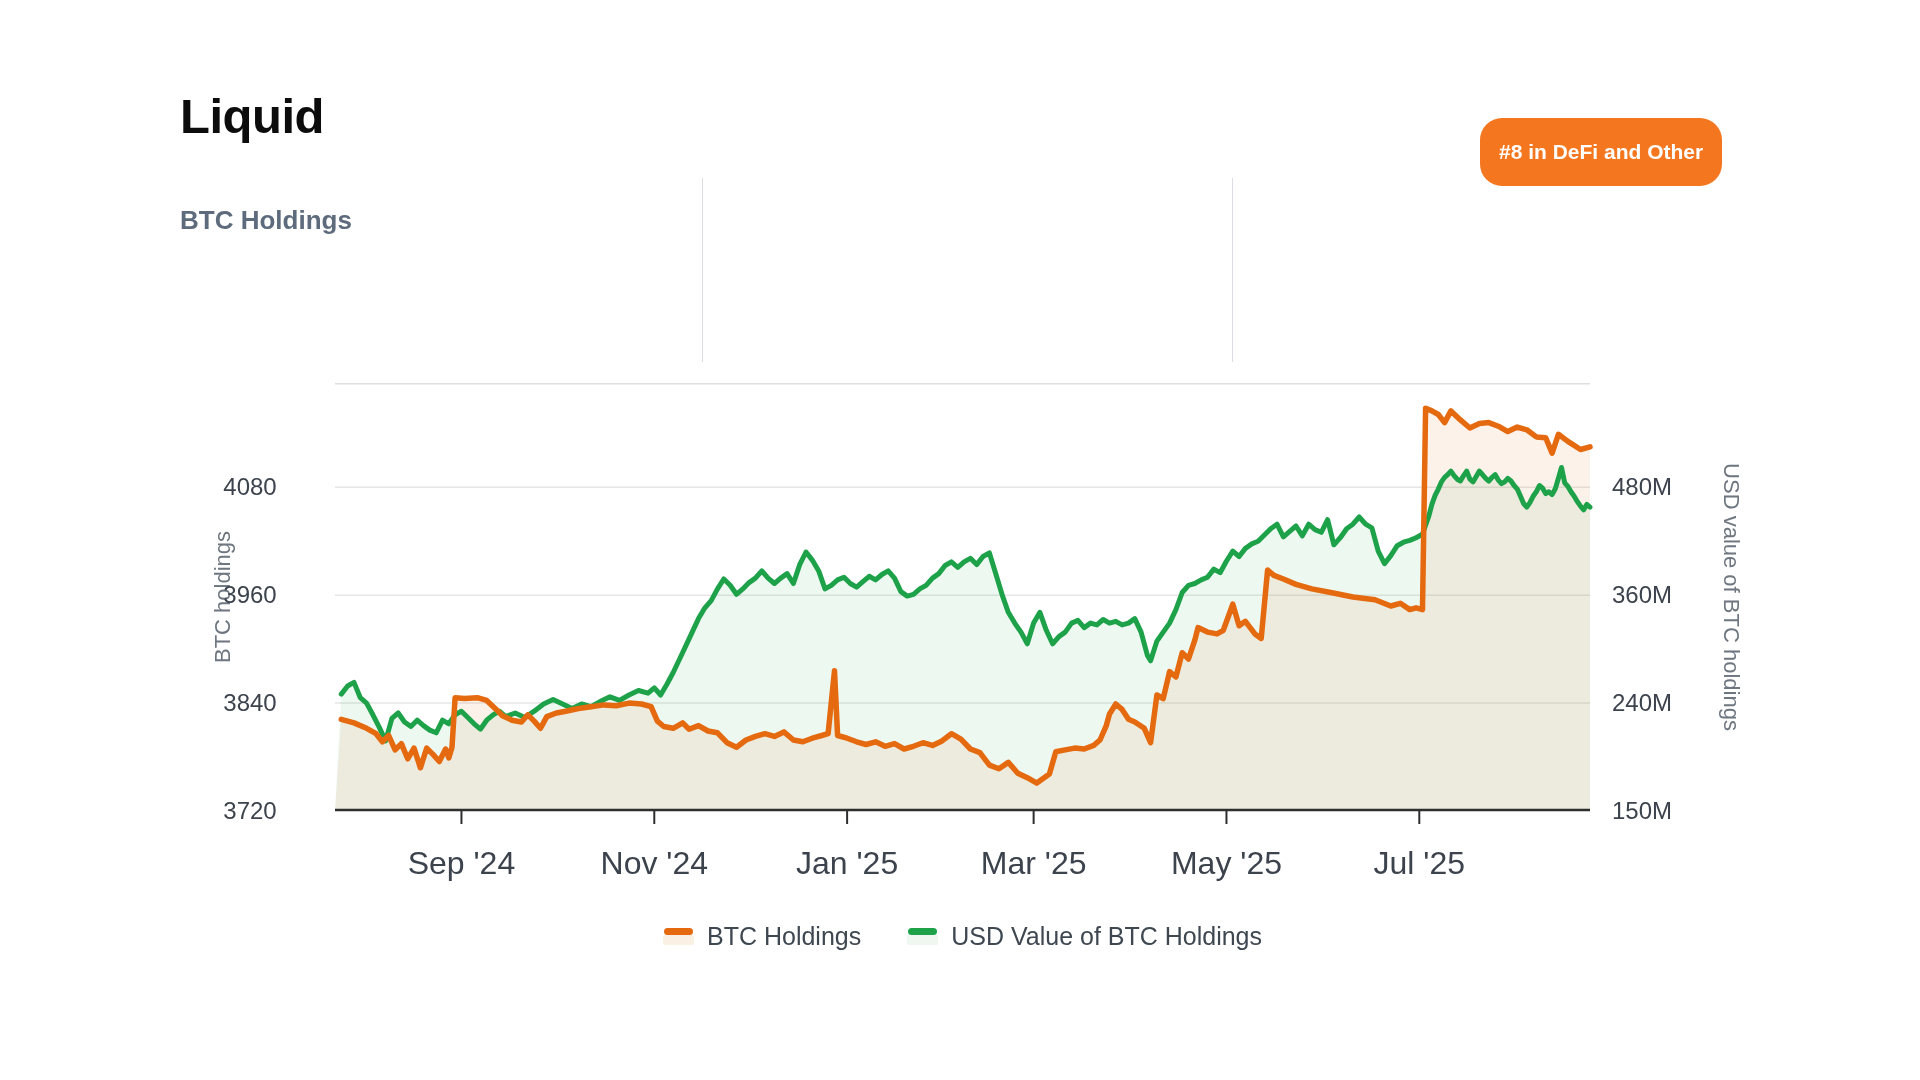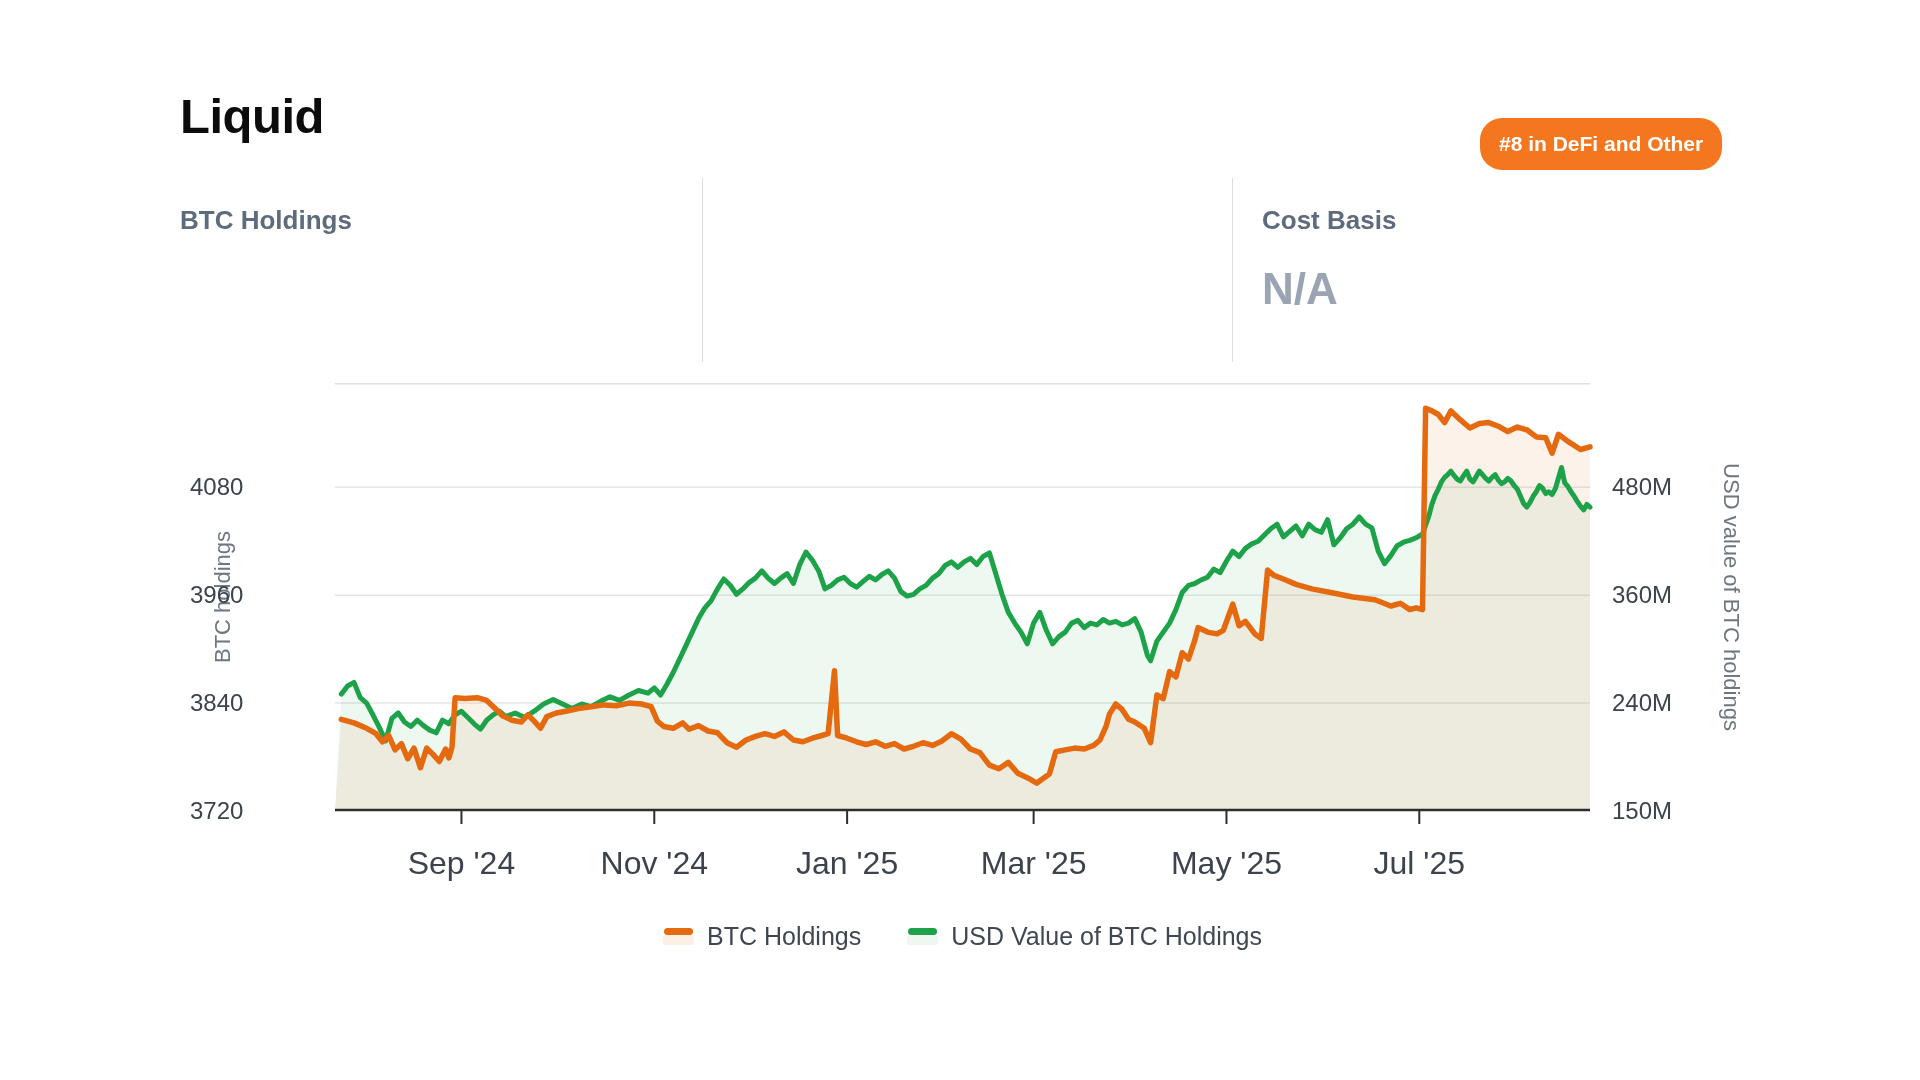--- a/index.html
+++ b/index.html
@@ -1,29 +1,29 @@
 <!DOCTYPE html>
 <html style="--badge: #F4771F;"><head>
 <meta charset="utf-8">
 <style>
   html,body{margin:0;padding:0;background:#fff;width:1920px;height:1080px;overflow:hidden;
     font-family:"Liberation Sans","DejaVu Sans",sans-serif;}
   .page{position:relative;width:1920px;height:1080px;background:#fff;}
   .page-title{position:absolute;left:180px;top:88px;font-size:49px;font-weight:800;color:#0c0c0c;letter-spacing:-0.5px;}
-  .badge{position:absolute;left:1480px;top:118px;height:44px;line-height:44px;padding:4px 19px;border-radius:22px;
+  .badge{position:absolute;left:1480px;top:118px;height:44px;line-height:44px;padding:12px 19px;border-radius:22px;
     background:var(--badge,#F4771F);color:#fff;font-size:21px;font-weight:700;}
   .stat{position:absolute;top:205px;width:420px;}
   .stat .label{font-size:26px;font-weight:700;color:#5d6b7c;margin-bottom:28px;}
   .stat .value{font-size:44px;font-weight:800;color:#273140;}
   .stat .value.muted{color:#9aa4b3;}
   .divider{position:absolute;top:178px;width:1px;height:184px;background:#d9dde2;}
   .axis-title{position:absolute;width:400px;height:40px;line-height:40px;text-align:center;
     font-size:22px;color:#6e7680;}
   .tick-label-y{position:absolute;font-size:24px;color:#3c434d;height:28px;line-height:28px;}
-  .tick-label-y.left{width:120px;text-align:left;}
+  .tick-label-y.left{width:120px;text-align:center;}
   .tick-label-y.right{width:120px;text-align:left;}
   .tick-label-x{position:absolute;width:140px;text-align:center;font-size:32px;color:#3c434d;top:845px;}
   .legend{position:absolute;left:335px;top:922px;width:1255px;display:flex;justify-content:center;gap:46px;}
   .legend-item{display:flex;align-items:center;gap:13px;}
   .legend-swatch{position:relative;width:31px;height:17px;}
   .legend-swatch .fill{position:absolute;left:0;top:7px;width:31px;height:10px;border-radius:2px;}
   .legend-swatch .line{position:absolute;left:1px;top:0;width:29px;height:7px;border-radius:4px;}
   .legend-item .lbl{font-size:25px;color:#3f4751;}
   svg{position:absolute;overflow:visible;}
 </style>
@@ -32,24 +32,20 @@
 
 <div class="page">
   <div class="page-title">Liquid</div>
   <div class="badge">#8 in DeFi and Other</div>
 
   <div class="stat" style="left:180px;">
     <div class="label">BTC Holdings</div>
   </div>
   <div class="divider" style="left:702px;"></div>
   <div class="divider" style="left:1232px;"></div>
-  <div class="stat" style="left:1262px;">
-    <div class="label">Cost Basis</div>
-    <div class="value muted">N/A</div>
-  </div>
 
   <div class="axis-title" style="left:23px;top:577px;transform:rotate(-90deg);">BTC holdings</div>
   <div class="axis-title" style="left:1531px;top:577px;transform:rotate(90deg);">USD value of BTC holdings</div>
 
   <div id="chart-mount">
       <svg width="1255" height="444" style="left: 335px; top: 383px;">
         <line x1="0" y1="0.75" x2="1255" y2="0.75" stroke="#dfdfdf" stroke-width="1.5"></line>
         <line x1="0" y1="104.30252100840337" x2="1255" y2="104.30252100840337" stroke="#E6E6E6" stroke-width="1.5"></line>
         <line x1="0" y1="212.2016806722689" x2="1255" y2="212.2016806722689" stroke="#E6E6E6" stroke-width="1.5"></line>
         <line x1="0" y1="320.10084033613447" x2="1255" y2="320.10084033613447" stroke="#E6E6E6" stroke-width="1.5"></line>

